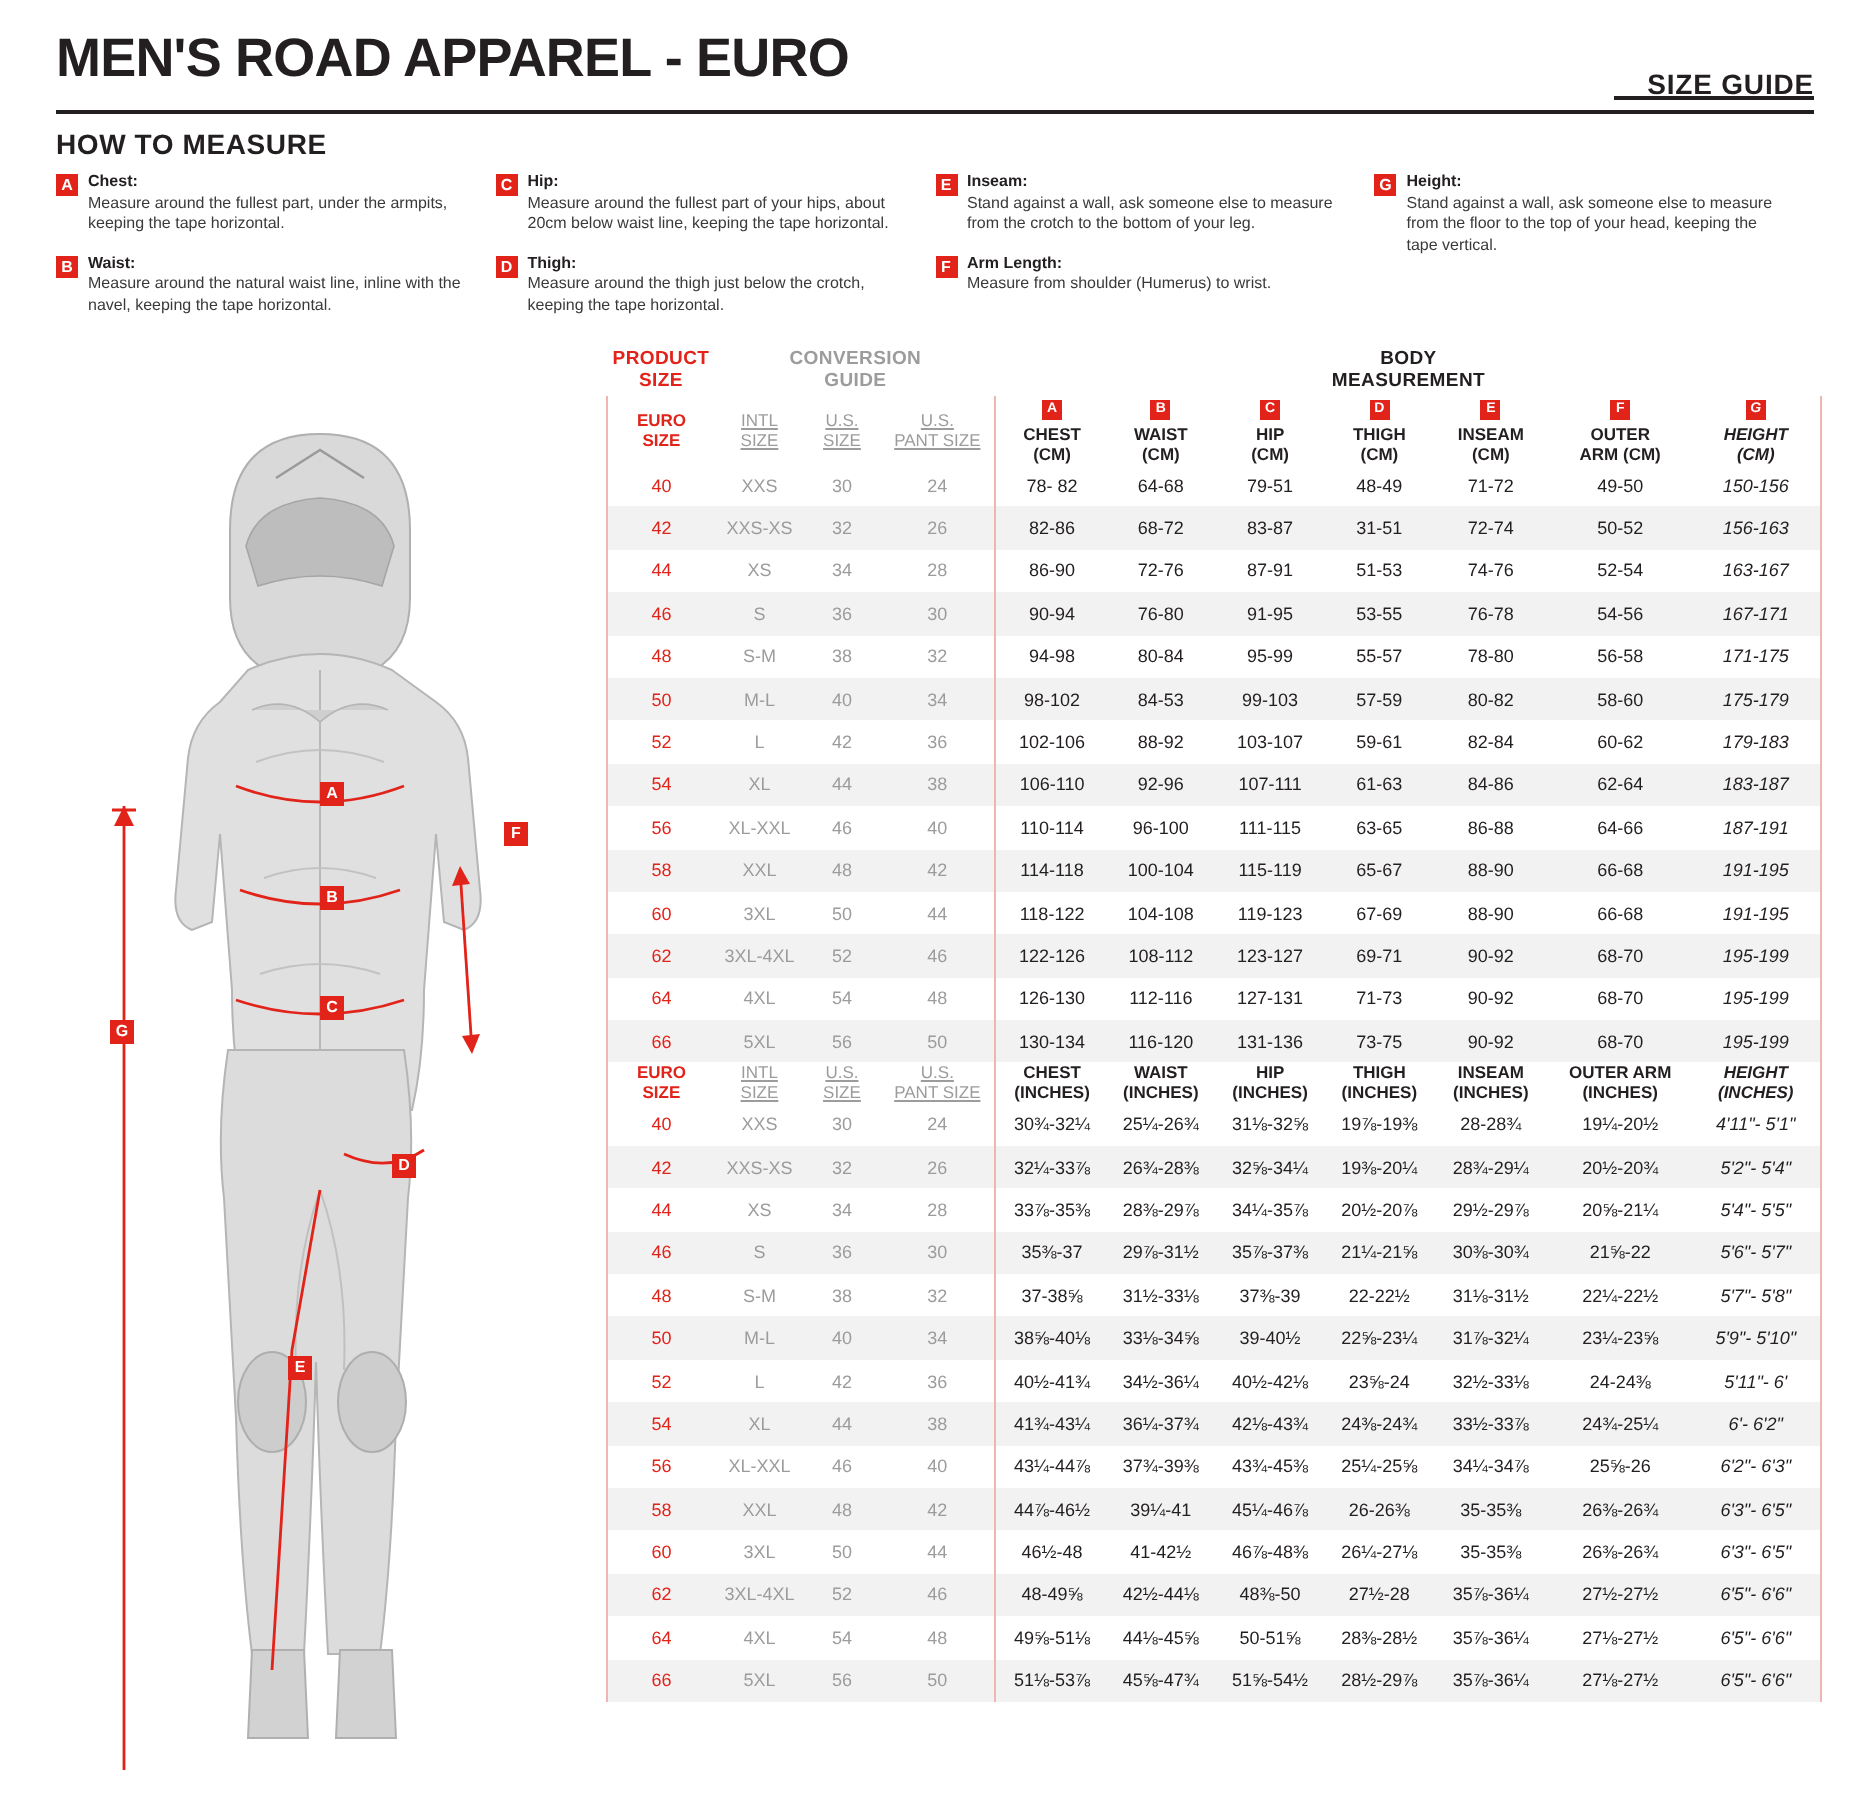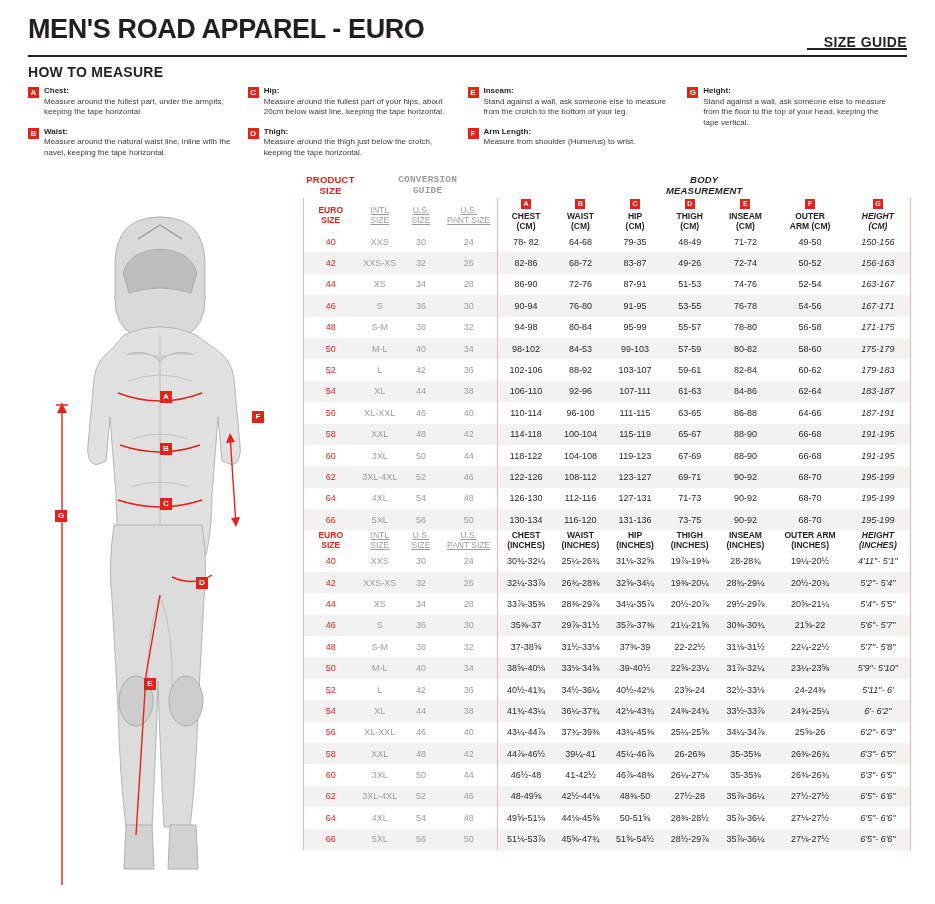--- a/index.html
+++ b/index.html
@@ -71,22 +71,22 @@
     position: absolute; left: 303px; top: 172px; width: 608px;
   }
   table.size { border-collapse: collapse; width: 608px; font-size: 9px; }
   table.size td, table.size th { padding: 0; text-align: center; vertical-align: middle; }
 
   .grp-head { height: 26px; }
   .grp-title {
     font-size: 9.5px; font-weight: bold; letter-spacing: 0.2px; line-height: 11px;
   }
   .grp-red { color: #e2231a; }
-  .grp-gray { color: #9c9c9c; font-family: Liberation Mono, monospace; }
-  .grp-dark { color: #231f20; font-style: italic; }
+  .grp-gray { color: #9c9c9c; }
+  .grp-dark { color: #231f20; }
 
   .colhead td {
     font-size: 8.5px; font-weight: bold; line-height: 10px; padding: 4px 1px 6px 1px;
   }
   .colhead .red { color: #e2231a; }
   .colhead .gray { color: #9c9c9c; font-weight: normal; text-decoration: underline; }
   .colhead .dark { color: #231f20; }
 
   .abadge {
     display: inline-block; background: #e2231a; color: #fff;
@@ -318,35 +318,35 @@
 
       </tbody>
         <tbody id="cm-body">
           <tr class="datarow">
             <td class="euro bl">40</td>
             <td class="conv">XXS</td>
             <td class="conv">30</td>
             <td class="conv">24</td>
             <td class="bl">78- 82</td>
             <td class="">64-68</td>
-            <td class="">79-35</td>
+            <td class="">79-51</td>
             <td class="">48-49</td>
             <td class="">71-72</td>
             <td class="">49-50</td>
             <td class="br">150-156</td>
           </tr>
           <tr class="datarow alt">
             <td class="euro bl">42</td>
             <td class="conv">XXS-XS</td>
             <td class="conv">32</td>
             <td class="conv">26</td>
             <td class="bl">82-86</td>
             <td class="">68-72</td>
             <td class="">83-87</td>
-            <td class="">49-26</td>
+            <td class="">31-51</td>
             <td class="">72-74</td>
             <td class="">50-52</td>
             <td class="br">156-163</td>
           </tr>
           <tr class="datarow">
             <td class="euro bl">44</td>
             <td class="conv">XS</td>
             <td class="conv">34</td>
             <td class="conv">28</td>
             <td class="bl">86-90</td>

